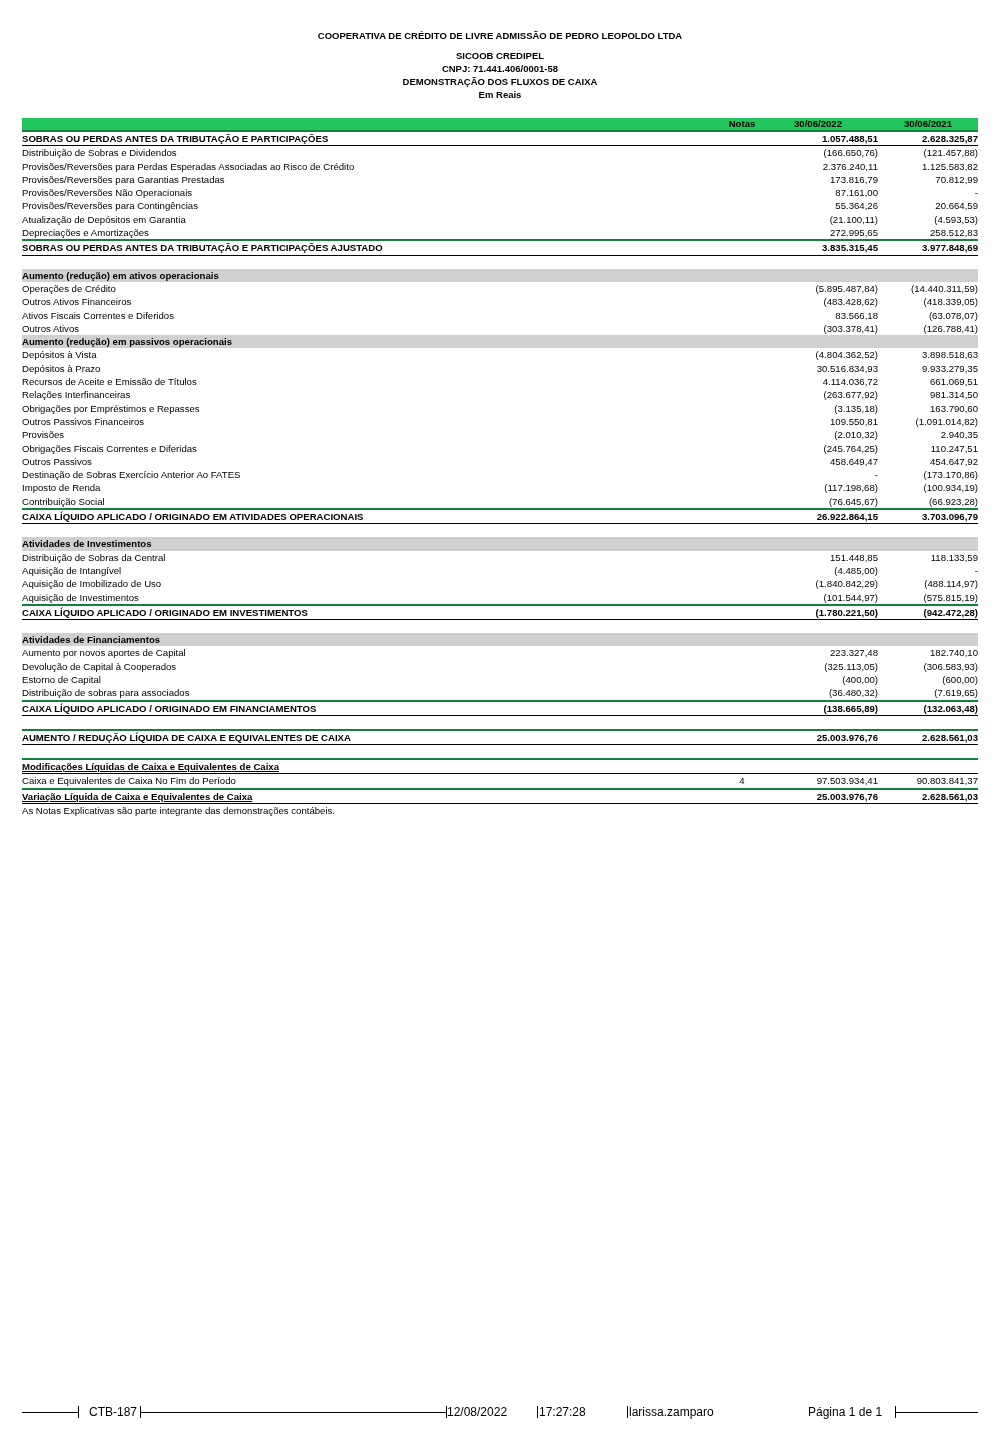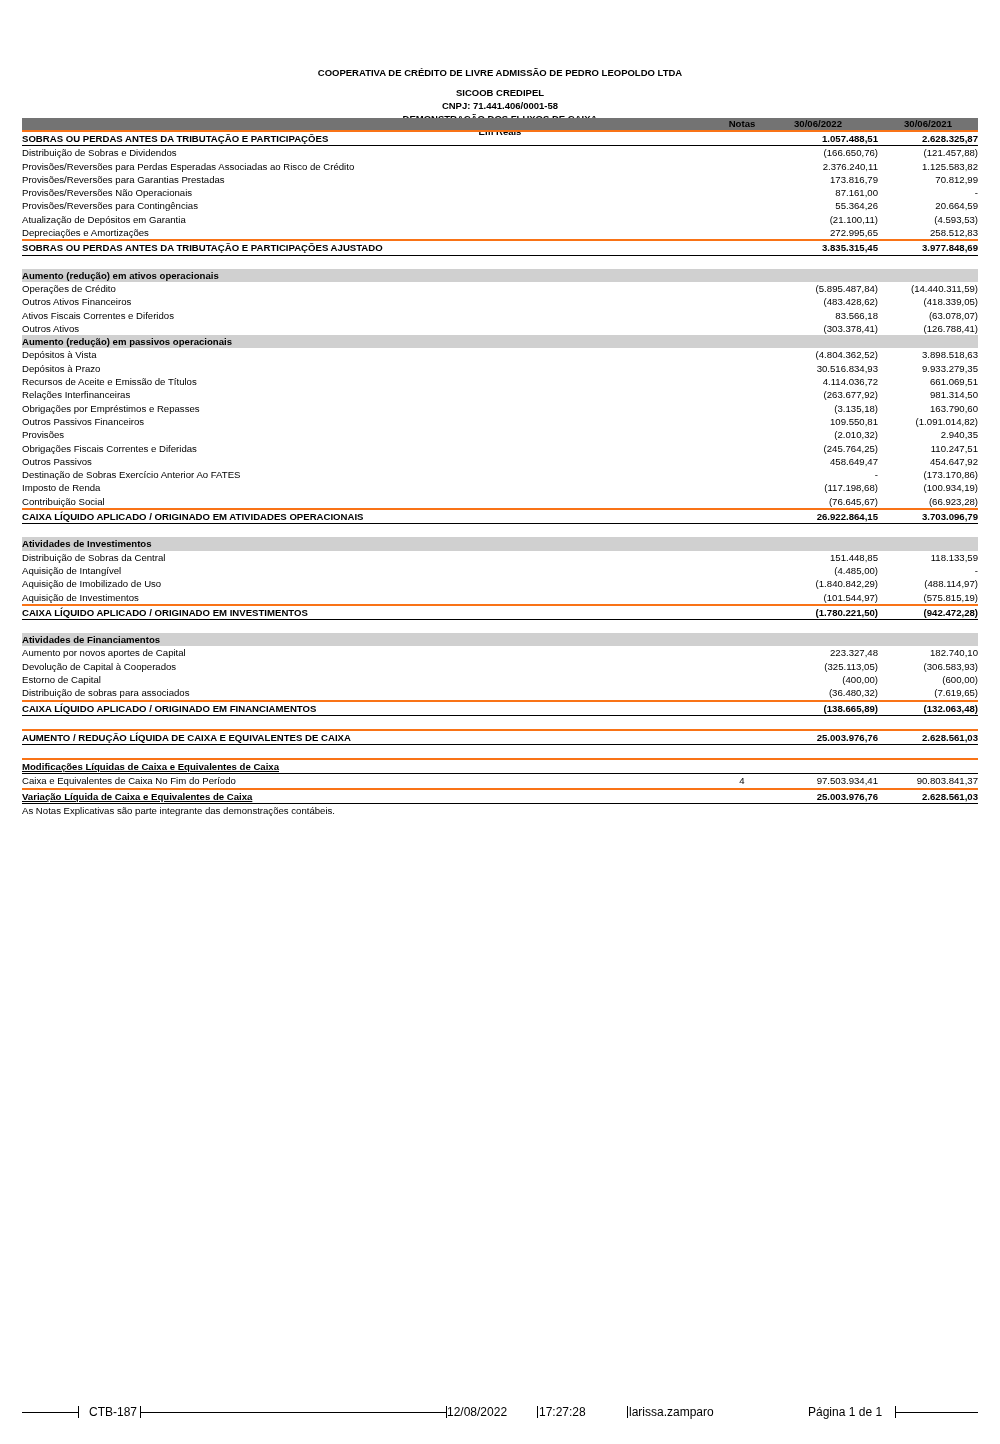--- a/index.html
+++ b/index.html
@@ -1,29 +1,29 @@
 <!DOCTYPE html>
 <html><head>
 <meta charset="utf-8">
 <style>
   html, body { margin: 0; padding: 0; background: #ffffff; }
   body { width: 1000px; height: 1444px; position: relative; font-family: "Liberation Sans", sans-serif; color: #000; }
-  .hdr { position: absolute; left: 0; width: 1000px; text-align: center; font-weight: bold; font-size: 9.5px; margin-top: 37px; }
+  .hdr { position: absolute; left: 0; width: 1000px; text-align: center; font-weight: bold; font-size: 9.5px; }
   .table { position: absolute; left: 22px; top: 118px; width: 956px; }
   .row { position: relative; height: 13.3px; font-size: 9.6px; line-height: 13.3px; white-space: nowrap; }
   .row .lbl { position: absolute; left: 0; }
   .row .nt { position: absolute; left: 680px; width: 80px; text-align: center; }
   .row .v1 { position: absolute; right: 100px; width: 120px; text-align: right; }
   .row .v2 { position: absolute; right: 0; width: 100px; text-align: right; }
-  .row.head { background: #737373; font-weight: bold; height: 12px; line-height: 12px; }
+  .row.head { background: #22c55e; font-weight: bold; height: 12px; line-height: 12px; }
   .row.head .nt, .row.head .v1, .row.head .v2 { text-align: center; }
   .row.head .v1 { right: 100px; width: 120px; }
   .row.head .v2 { width: 100px; }
   .row.bold { font-weight: bold; }
-  .row.topline { border-top: 2px solid #f97316; }
+  .row.topline { border-top: 2px solid #15803d; }
   .row.botline { border-bottom: 1.5px solid #000; }
   .row.section { background: #d0d0d0; font-weight: bold; }
   .row.ulabel .lbl { text-decoration: underline; text-align: center; }
   .gap { height: 13px; }
   .footer { position: absolute; top: 1405px; left: 0; width: 1000px; height: 14px; font-size: 12px; }
   .footer .line { position: absolute; top: 7px; height: 1px; background: #000; }
   .footer .tick { position: absolute; top: 1px; width: 1px; height: 12px; background: #000; }
   .footer .txt { position: absolute; top: 0; line-height: 14px; }
 </style>
 </head>

